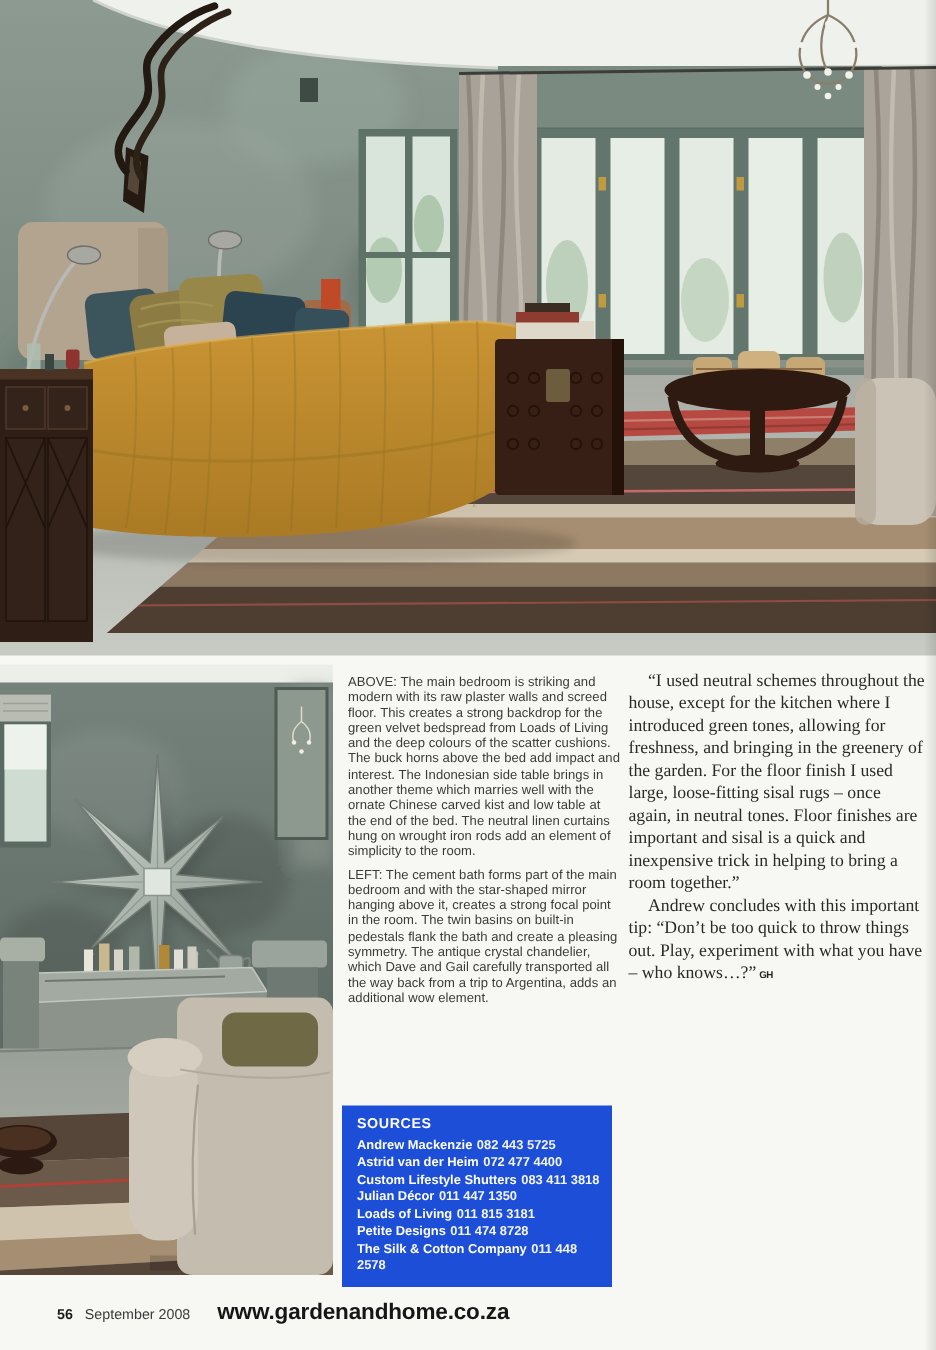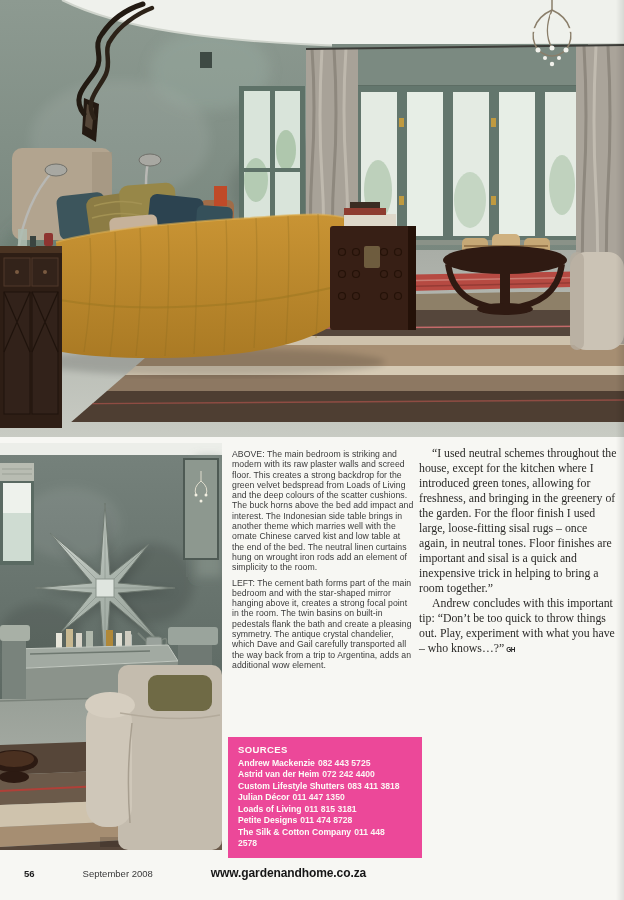--- a/index.html
+++ b/index.html
@@ -20,31 +20,31 @@
 
   
   #article-col{left:419px;top:446px;width:198px;color:#2b2a28;
     font-family:"Liberation Serif",serif;font-size:11.8px;line-height:15px;}
   #article-col p{margin:0;}
   #article-col p.ind{text-indent:13px;}
   .endmark{font-family:"Liberation Sans",sans-serif;font-weight:bold;
     font-size:6.5px;color:#222;margin-left:2px;letter-spacing:-0.5px;}
 
   
-  #sources-box{left:228px;top:737px;width:167px;background:#ec4899;color:#fdfdf8;
-    padding:7px 17px 8px 10px;font-size:8.6px;line-height:11.5px;}
+  #sources-box{left:228px;top:737px;width:167px;background:#1d4ed8;color:#fdfdf8;
+    padding:7px 3px 8px 10px;font-size:8.6px;line-height:11.5px;}
   .src-title{font-weight:bold;font-size:9.5px;letter-spacing:0.4px;margin-bottom:2px;}
   .src-name{font-weight:bold;}
   .src-phone{font-weight:bold;opacity:.95;margin-left:3px;}
 
   
-  #footer{left:24px;top:866px;display:flex;align-items:baseline;font-size:9.5px;color:#3a3a3a;gap:40px;}
+  #footer{left:38px;top:866px;display:flex;align-items:baseline;font-size:9.5px;color:#3a3a3a;}
   #page-number{font-weight:bold;color:#1c1c1c;margin-right:8px;}
   #issue-date{margin-right:18px;}
-  #site-url{font-weight:bold;color:#161616;font-size:12px;letter-spacing:-0.1px;text-align:center;}
+  #site-url{font-weight:bold;color:#161616;font-size:15px;letter-spacing:-0.1px;text-align:center;}
 
   
   #page-edge{right:0;top:0;width:8px;height:900px;
     background:linear-gradient(to right,rgba(0,0,0,0),rgba(0,0,0,0.10));}
 </style>
 </head>
 <body>
 
 <div class="abs" id="photo-top">
 <svg width="624" height="437" viewBox="0 0 624 437">
@@ -425,21 +425,21 @@
 </div>
 
 <div class="abs" id="article-col">
   <p class="ind">“I used neutral schemes throughout the house, except for the kitchen where I introduced green tones, allowing for freshness, and bringing in the greenery of the garden. For the floor finish I used large, loose-fitting sisal rugs – once again, in neutral tones. Floor finishes are important and sisal is a quick and inexpensive trick in helping to bring a room together.”</p>
   <p class="ind"><span>Andrew concludes with this important tip: “Don’t be too quick to throw things out. Play, experiment with what you have – who knows…?”</span><span class="endmark">GH</span></p>
 </div>
 
 <div class="abs" id="sources-box">
   <div class="src-title">SOURCES</div>
   <div class="src-entry"><span class="src-name">Andrew Mackenzie</span><span class="src-phone">082 443 5725</span></div>
-  <div class="src-entry"><span class="src-name">Astrid van der Heim</span><span class="src-phone">072 242 4400</span></div>
+  <div class="src-entry"><span class="src-name">Astrid van der Heim</span><span class="src-phone">072 477 4400</span></div>
   <div class="src-entry"><span class="src-name">Custom Lifestyle Shutters</span><span class="src-phone">083 411 3818</span></div>
   <div class="src-entry"><span class="src-name">Julian Décor</span><span class="src-phone">011 447 1350</span></div>
   <div class="src-entry"><span class="src-name">Loads of Living</span><span class="src-phone">011 815 3181</span></div>
   <div class="src-entry"><span class="src-name">Petite Designs</span><span class="src-phone">011 474 8728</span></div>
   <div class="src-entry"><span class="src-name">The Silk &amp; Cotton Company</span><span class="src-phone">011 448 2578</span></div>
 </div>
 
 <div class="abs" id="footer">
   <span id="page-number">56</span>
   <span id="issue-date">September 2008</span>

